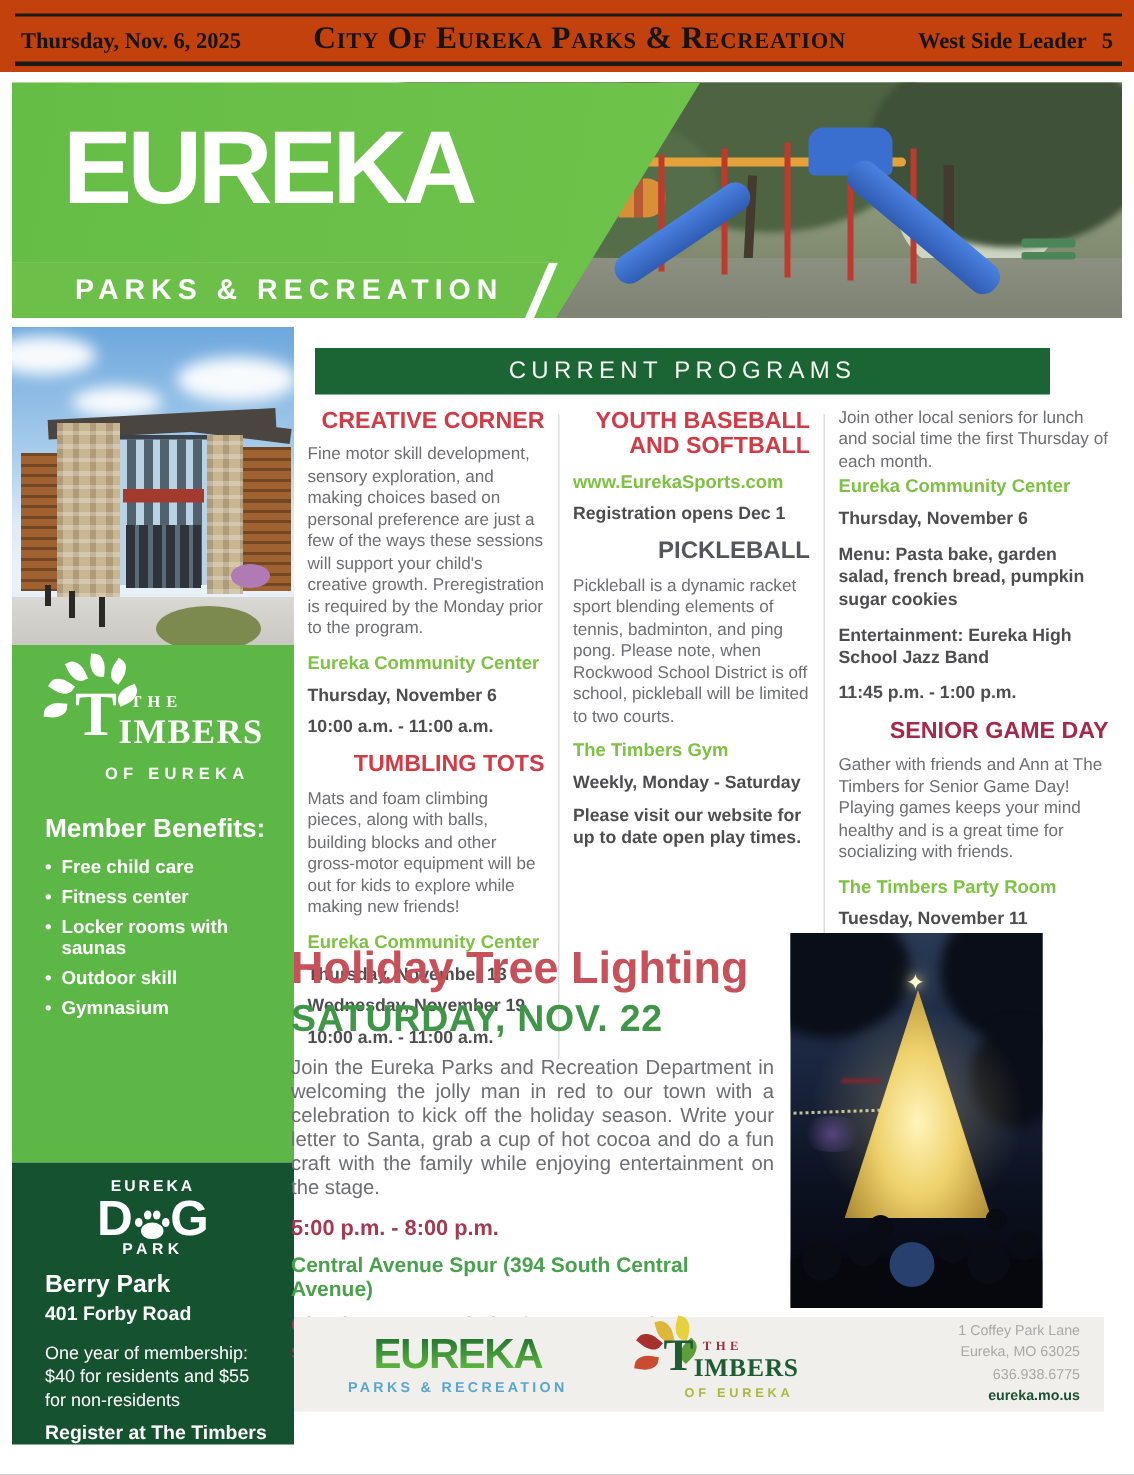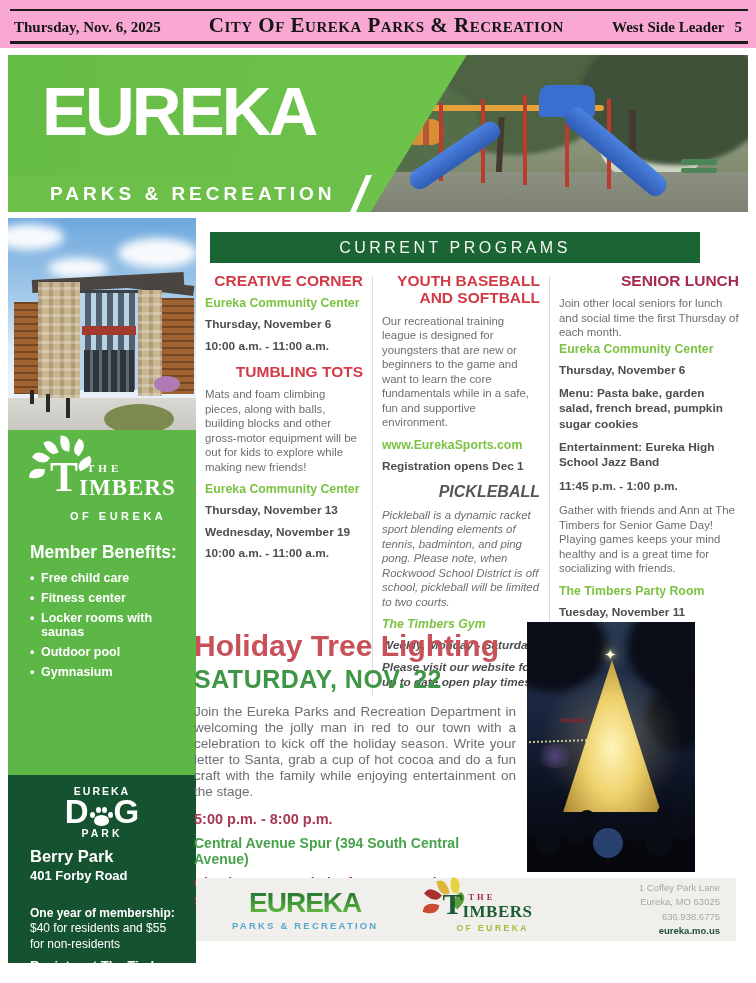--- a/index.html
+++ b/index.html
@@ -1,20 +1,20 @@
 <!DOCTYPE html>
 <html><head>
 <meta charset="utf-8">
 <style>
   * { box-sizing: border-box; margin: 0; padding: 0; }
   body { background:#888; font-family:"Liberation Sans", sans-serif; }
   .page { position:relative; width:756px; height:983px; background:#ffffff; overflow:hidden; margin:0 auto; }
 
   
-  .masthead { position:absolute; top:0; left:0; right:0; height:48px; background:#f9a8d4; }
+  .masthead { position:absolute; top:0; left:0; right:0; height:48px; background:#c2410c; }
   .rule-top { position:absolute; top:9px; left:10px; right:8px; height:2px; background:#1a1a1a; }
   .rule-bottom { position:absolute; top:41px; left:10px; right:8px; height:3px; background:#1a1a1a; }
   .mast-row { position:absolute; top:13px; left:14px; right:14px; display:flex; justify-content:space-between; align-items:baseline;
               font-family:"Liberation Serif", serif; font-weight:bold; color:#151515; }
   .m-date { font-size:15px; }
   .m-title { font-size:21px; font-variant:small-caps; letter-spacing:.5px; }
   .m-edition { font-size:15px; }
   .m-edition .pageno { margin-left:10px; }
 
   
@@ -86,21 +86,21 @@
   .paw i { position:absolute; background:#fff; border-radius:50%; }
   .paw .pad { left:4px; bottom:1px; width:15px; height:11px; border-radius:50% 50% 46% 46%; }
   .paw .t1 { left:0; top:9px; width:5px; height:6px; }
   .paw .t2 { left:6px; top:4px; width:5px; height:6px; }
   .paw .t3 { left:12px; top:4px; width:5px; height:6px; }
   .paw .t4 { left:18px; top:9px; width:5px; height:6px; }
   .dog-bottom { font-size:10.5px; font-weight:bold; letter-spacing:3px; }
   .sb-dark .txt { margin:8px 0 0 22px; width:150px; }
   .dg-park { font-size:16.5px; font-weight:bold; }
   .dg-addr { font-size:13px; font-weight:bold; margin-top:2px; }
-  .dg-memb { font-size:12px; font-weight:bold; margin-top:23px; }
+  .dg-memb { font-size:12px; font-weight:normal; margin-top:12px; }
   .dg-price { font-size:12px; line-height:1.35; }
   .dg-reg { font-size:13px; font-weight:bold; margin-top:6px; line-height:1.3; }
 
   
   .programs-bar { position:absolute; left:210px; top:232px; width:490px; height:31px; background:#1b6433;
                   color:#f4f7f2; text-align:center; line-height:31px; font-size:16px; letter-spacing:3.5px; }
   .cols { position:absolute; left:205px; top:272px; width:534px; display:flex; }
   .col { width:158px; }
   .col.c3 { width:180px; }
   .col-div { width:1px; background:#dcdcdc; margin:4px 9px 0 9px; }
@@ -245,21 +245,21 @@
         </span>
       </div>
       <div class="t-sub">OF EUREKA</div>
     </div>
     <div class="benefits">
       <div class="benefits-title">Member Benefits:</div>
       <ul>
         <li>Free child care</li>
         <li>Fitness center</li>
         <li>Locker rooms with saunas</li>
-        <li>Outdoor pool</li>
+        <li>Outdoor skill</li>
         <li>Gymnasium</li>
       </ul>
     </div>
 
   </div>
 
   <div class="sb-dark">
     <div class="dog-logo">
       <div class="dog-top">EUREKA</div>
       <div class="dog-row">
@@ -283,61 +283,61 @@
       <div class="dg-reg">Register at The Timbers of Eureka</div>
     </div>
   </div>
 
   <div class="programs-bar">CURRENT PROGRAMS</div>
 
   <div class="cols">
     <div class="col c1">
       <div class="sec">
         <div class="sec-h">CREATIVE CORNER</div>
+        <div class="sec-body">Fine motor skill development, sensory exploration, and making choices based on personal preference are just a few of the ways these sessions will support your child's creative growth. Preregistration is required by the Monday prior to the program.</div>
         <div class="sec-venue">Eureka Community Center</div>
         <div class="sec-line">Thursday, November 6</div>
         <div class="sec-line">10:00 a.m. - 11:00 a.m.</div>
       </div>
       <div class="sec">
         <div class="sec-h">TUMBLING TOTS</div>
         <div class="sec-body">Mats and foam climbing pieces, along with balls, building blocks and other gross-motor equipment will be out for kids to explore while making new friends!</div>
         <div class="sec-venue">Eureka Community Center</div>
         <div class="sec-line">Thursday, November 13</div>
         <div class="sec-line">Wednesday, November 19</div>
         <div class="sec-line">10:00 a.m. - 11:00 a.m.</div>
       </div>
     </div>
     <div class="col-div"></div>
     <div class="col c2">
       <div class="sec">
         <div class="sec-h">YOUTH BASEBALL AND SOFTBALL</div>
-        <div class="sec-body">Our recreational training league is designed for youngsters that are new or beginners to the game and want to learn the core fundamentals while in a safe, fun and supportive environment.</div>
         <div class="sec-venue">www.EurekaSports.com</div>
         <div class="sec-line">Registration opens Dec 1</div>
       </div>
-      <div class="sec" style="font-style:italic;">
+      <div class="sec" style="">
         <div class="sec-h dark">PICKLEBALL</div>
         <div class="sec-body">Pickleball is a dynamic racket sport blending elements of tennis, badminton, and ping pong. Please note, when Rockwood School District is off school, pickleball will be limited to two courts.</div>
         <div class="sec-venue">The Timbers Gym</div>
         <div class="sec-line">Weekly, Monday - Saturday</div>
         <div class="sec-line">Please visit our website for up to date open play times.</div>
       </div>
     </div>
     <div class="col-div"></div>
     <div class="col c3">
       <div class="sec">
-        <div class="sec-h berry">SENIOR LUNCH</div>
         <div class="sec-body tight">Join other local seniors for lunch and social time the first Thursday of each month.</div>
         <div class="sec-venue">Eureka Community Center</div>
         <div class="sec-line">Thursday, November 6</div>
         <div class="sec-line">Menu: Pasta bake, garden salad, french bread, pumpkin sugar cookies</div>
         <div class="sec-line">Entertainment: Eureka High School Jazz Band</div>
         <div class="sec-line">11:45 p.m. - 1:00 p.m.</div>
       </div>
       <div class="sec">
+        <div class="sec-h berry">SENIOR GAME DAY</div>
         <div class="sec-body">Gather with friends and Ann at The Timbers for Senior Game Day! Playing games keeps your mind healthy and is a great time for socializing with friends.</div>
         <div class="sec-venue">The Timbers Party Room</div>
         <div class="sec-line">Tuesday, November 11</div>
         <div class="sec-line">Tuesday, December 9</div>
         <div class="sec-line">12:00 p.m. - 2:00 p.m.</div>
       </div>
     </div>
   </div>
 
   <div class="holiday">

